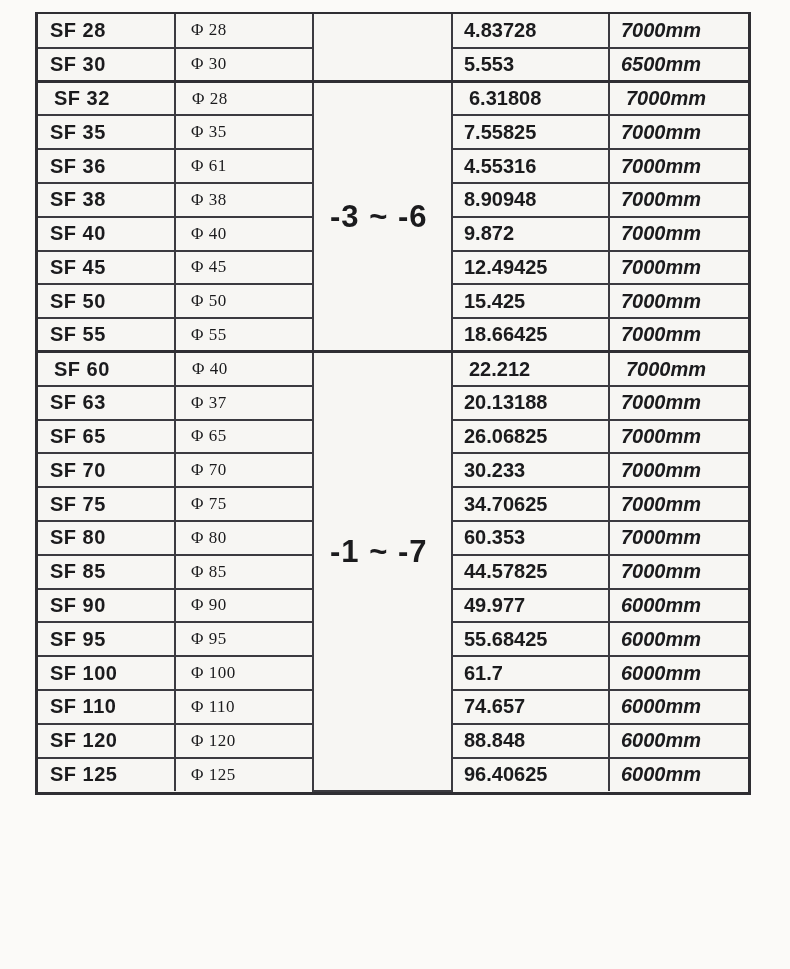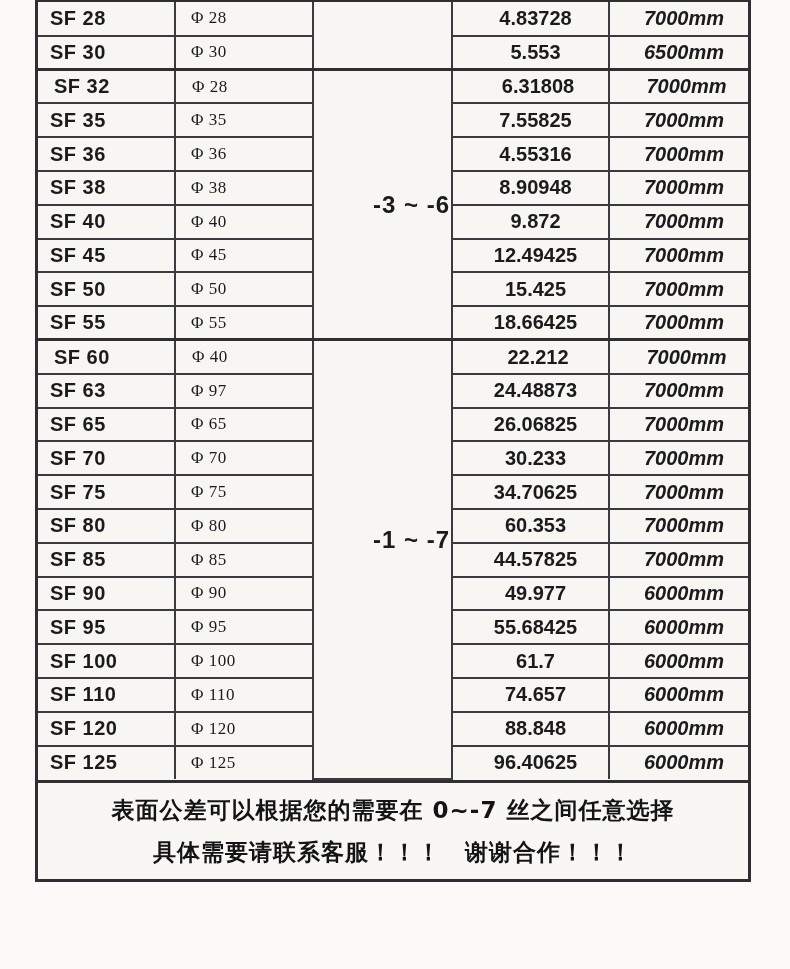--- a/index.html
+++ b/index.html
@@ -2,21 +2,21 @@
 <html><head>
 <meta charset="utf-8">
 <style>
   html,body{margin:0;padding:0;}
   body{
     width:790px;height:969px;position:relative;overflow:hidden;
     background:#fbfaf8;
     font-family:"Liberation Sans","DejaVu Sans",sans-serif;
   }
   .sheet{
-    position:absolute;left:35px;top:0;width:716px;
+    position:absolute;left:35px;top:12px;width:716px;
     box-sizing:border-box;
     border:3px solid #2f2e33;border-top-width:2px;
     background:#f7f6f3;
   }
   table{border-collapse:collapse;table-layout:fixed;width:100%;}
   td{
     border:2px solid #3b3a40;box-sizing:border-box;
     vertical-align:middle;color:#1b1b1d;background:#f7f6f3;
     overflow:hidden;white-space:nowrap;
   }
@@ -25,24 +25,24 @@
   td:last-child{border-right:none;font-style:italic;}
   tr:first-child td{border-top:none;}
   tr:last-child td{border-bottom:none;}
   tr.grp td{border-top-width:3px;border-top-color:#2f2e33;padding-left:16px;}
   .c-model{padding-left:12px;font-size:20px;font-weight:600;letter-spacing:.5px;}
   .c-dia{
     padding-left:15px;font-family:"Liberation Serif","DejaVu Serif",serif;
     font-size:17px;font-weight:400;letter-spacing:.5px;
   }
   .c-tol{
-    text-align:right;font-size:24px;font-weight:600;letter-spacing:1px;margin-left:48px;
+    text-align:left;font-size:31px;font-weight:600;letter-spacing:1px;margin-left:48px;
   }
   .c-tol.low{padding-bottom:40px;}
-  .c-weight,.c-len{padding-left:11px;font-size:20px;font-weight:600;text-align:center;}
+  .c-weight,.c-len{padding-left:11px;font-size:20px;font-weight:600;}
   .footer{
     border-top:3px solid #2f2e33;height:96px;background:#f8f7f4;
     display:flex;flex-direction:column;justify-content:space-evenly;
     align-items:center;text-align:center;
     font-family:"DejaVu Sans","Liberation Sans",sans-serif;
     font-weight:bold;font-size:23px;color:#141416;letter-spacing:1px;
   }
 </style>
 </head>
 <body>
@@ -80,21 +80,21 @@
         <td class="c-len">7000mm</td>
       </tr>
       <tr>
         <td class="c-model">SF 35</td>
         <td class="c-dia">Φ 35</td>
         <td class="c-weight">7.55825</td>
         <td class="c-len">7000mm</td>
       </tr>
       <tr>
         <td class="c-model">SF 36</td>
-        <td class="c-dia">Φ 36</td>
+        <td class="c-dia">Φ 61</td>
         <td class="c-weight">4.55316</td>
         <td class="c-len">7000mm</td>
       </tr>
       <tr>
         <td class="c-model">SF 38</td>
         <td class="c-dia">Φ 38</td>
         <td class="c-weight">8.90948</td>
         <td class="c-len">7000mm</td>
       </tr>
       <tr>
@@ -124,22 +124,22 @@
 
       <tr class="grp">
         <td class="c-model">SF 60</td>
         <td class="c-dia">Φ 40</td>
         <td class="c-tol low" rowspan="13">-1 ~ -7</td>
         <td class="c-weight">22.212</td>
         <td class="c-len">7000mm</td>
       </tr>
       <tr>
         <td class="c-model">SF 63</td>
-        <td class="c-dia">Φ 97</td>
-        <td class="c-weight">24.48873</td>
+        <td class="c-dia">Φ 37</td>
+        <td class="c-weight">20.13188</td>
         <td class="c-len">7000mm</td>
       </tr>
       <tr>
         <td class="c-model">SF 65</td>
         <td class="c-dia">Φ 65</td>
         <td class="c-weight">26.06825</td>
         <td class="c-len">7000mm</td>
       </tr>
       <tr>
         <td class="c-model">SF 70</td>
@@ -197,17 +197,13 @@
       </tr>
       <tr>
         <td class="c-model">SF 125</td>
         <td class="c-dia">Φ 125</td>
         <td class="c-weight">96.40625</td>
         <td class="c-len">6000mm</td>
       </tr>
     </tbody>
   </table>
 
-  <div class="footer">
-    <div>表面公差可以根据您的需要在 0~-7 丝之间任意选择</div>
-    <div>具体需要请联系客服！！！　谢谢合作！！！</div>
-  </div>
 </div>
 
 </body></html>

